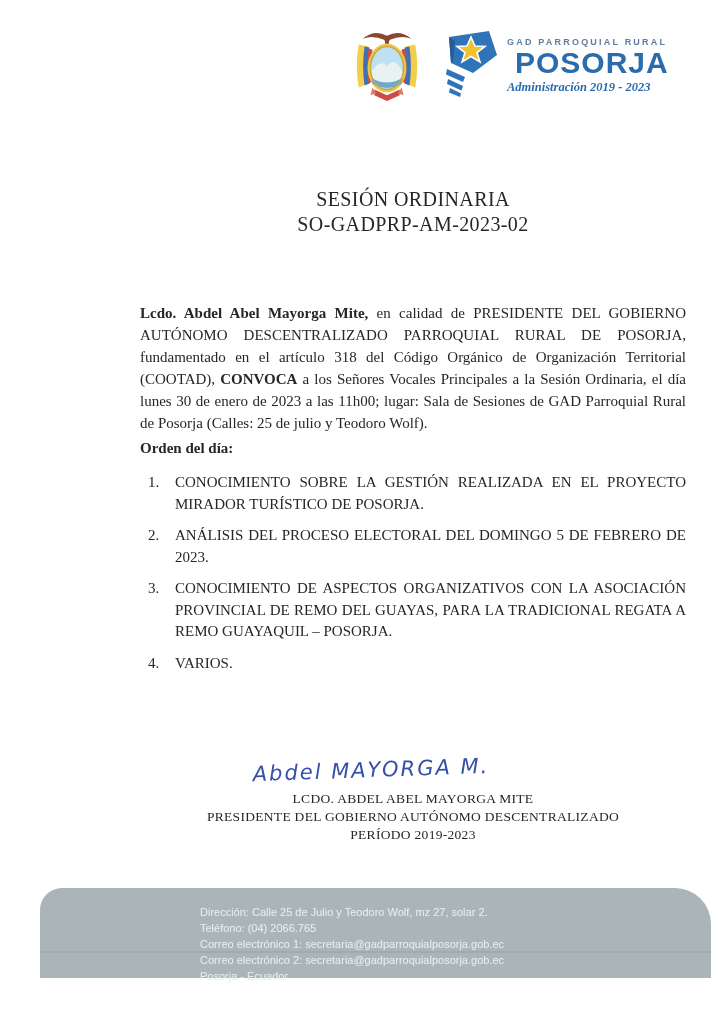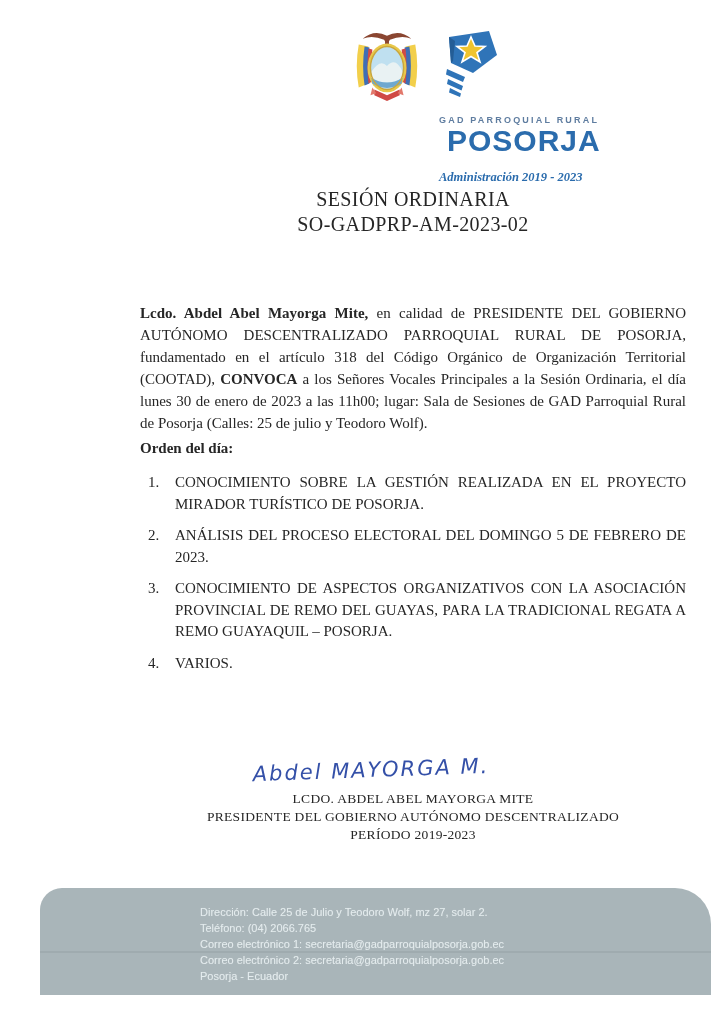--- a/index.html
+++ b/index.html
@@ -17,21 +17,21 @@
   
   .header {
     position: absolute;
     left: 343px;
     top: 27px;
     display: flex;
     align-items: flex-start;
     gap: 8px;
   }
   .coat { width: 88px; height: 78px; }
-  .logo-group { display: flex; align-items: flex-start; gap: 6px; margin-top: 2px; flex-direction: column; }
+  .logo-group { display: flex; align-items: flex-start; gap: 6px; margin-top: 2px; }
   .flag-icon { width: 62px; height: 72px; }
   .logo-text { display: flex; flex-direction: column; margin-top: 8px; }
   .logo-small {
     font-family: "Liberation Sans", sans-serif;
     font-size: 9px;
     font-weight: bold;
     letter-spacing: 2.2px;
     color: #5f7da0;
     white-space: nowrap;
   }
@@ -44,21 +44,21 @@
     line-height: 30px;
     margin-top: 1px;
     margin-left: 8px;
   }
   .logo-sub {
     font-family: "Liberation Serif", serif;
     font-style: italic;
     font-weight: bold;
     font-size: 12.5px;
     color: #2b6cad;
-    margin-top: 14px;
+    margin-top: 2px;
     white-space: nowrap;
   }
 
   
   .date-line {
     position: absolute;
     top: 146px;
     right: 28px;
     font-size: 15px;
     color: #2e2e2e;
@@ -139,21 +139,21 @@
     font-family: "DejaVu Sans", sans-serif;
   }
   .sig-line { font-size: 13.5px; font-weight: normal; line-height: 18px; letter-spacing: 0.3px; }
 
   
   .footer-band {
     position: absolute;
     left: 40px;
     right: 7px;
     top: 888px;
-    height: 107px;
+    height: 90px;
     background: #a9b5b9;
     border-radius: 22px 36px 0 0;
   }
   .footer-band::after {
     content: "";
     position: absolute;
     left: 0; right: 0;
     top: 63px;
     height: 2px;
     background: rgba(90,100,105,0.12);

